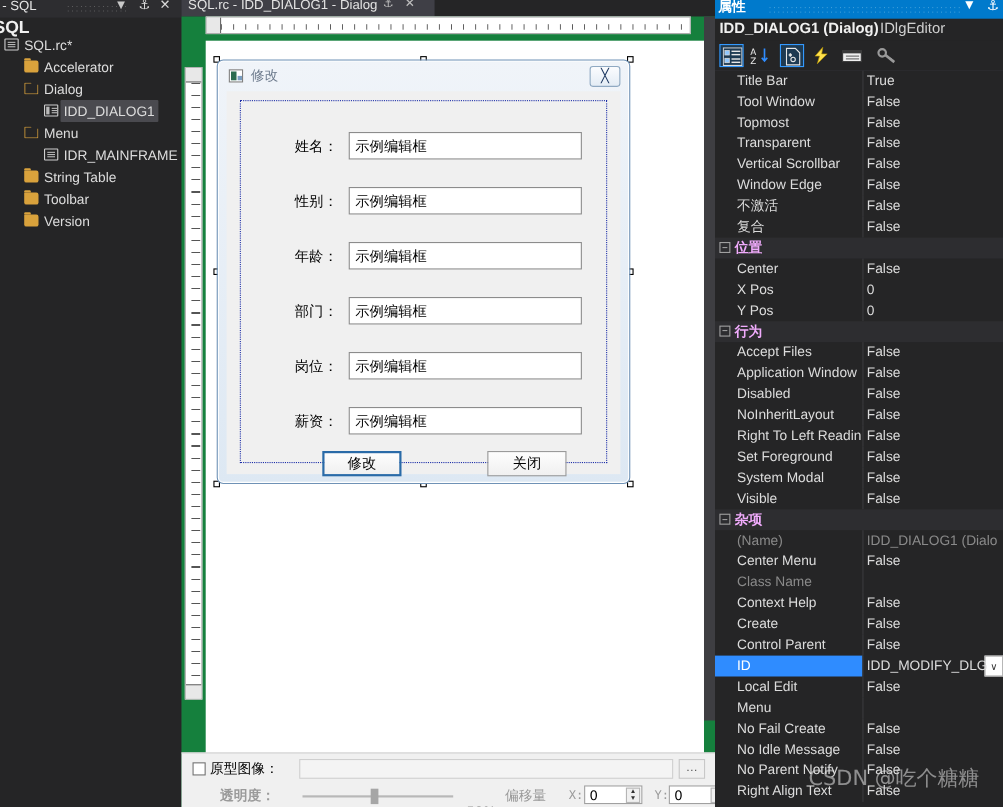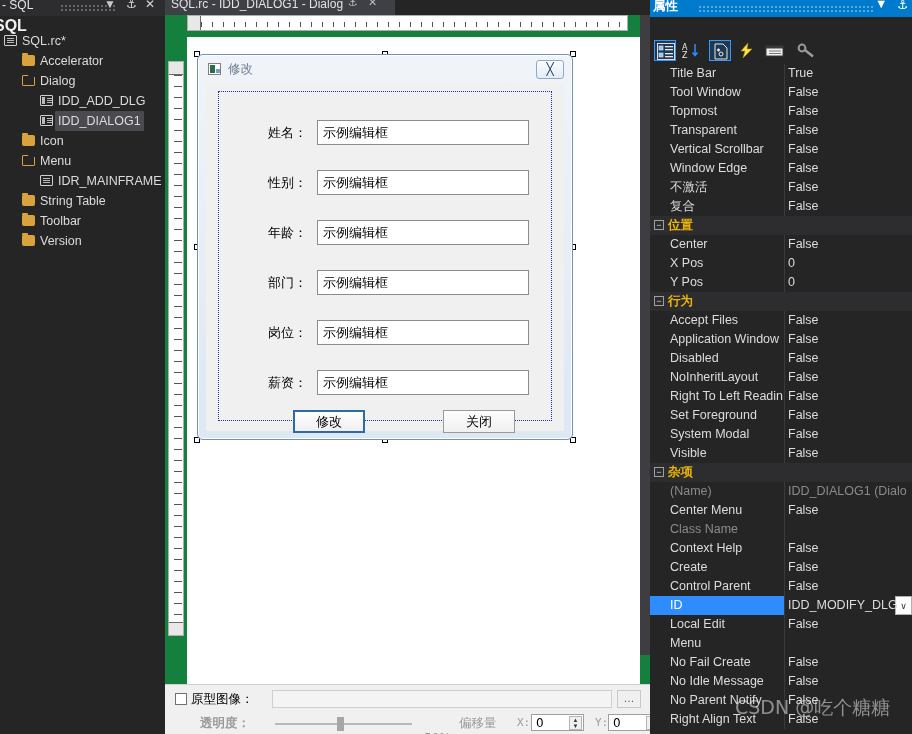--- a/index.html
+++ b/index.html
@@ -206,21 +206,21 @@
   .ptb{position:absolute;top:3px;width:22px;height:21px;cursor:pointer;box-sizing:border-box;}
   .ptb.active{border:1px solid #3399ff;background:#1e3a52;}
   .ptb svg{position:absolute;left:2px;top:2px;}
 
   #prop-list{position:absolute;left:0;top:64px;width:262px;height:670px;overflow:hidden;background:#252526;}
   .prow{position:relative;height:19px;line-height:19px;white-space:nowrap;cursor:pointer;}
   .prow .pn{position:absolute;left:20px;color:#dcdcdc;font-size:12.5px;}
   .prow .pv{position:absolute;left:138px;color:#dcdcdc;font-size:12.5px;text-align:center;}
   .prow .sep{position:absolute;left:134px;top:0;bottom:0;width:1px;background:#3a3a3c;}
   .prow.cat{background:#2d2d30;}
-  .prow.cat .pn{left:18px;font-weight:bold;color:#eab308;}
+  .prow.cat .pn{left:18px;font-weight:bold;color:#f0abfc;}
   .prow.cat .exp{position:absolute;left:4px;top:4px;width:10px;height:10px;border:1px solid #a0a0a0;box-sizing:border-box;color:#d0d0d0;font-size:9px;line-height:8px;text-align:center;}
   .prow.dim .pn,.prow.dim .pv{color:#8a8a8a;}
   .prow.sel .pn{background:#2f8cff;color:#fff;left:0;padding-left:20px;width:114px;}
   .prow.sel{background:transparent;}
   .prow.sel .hl{position:absolute;left:0;top:0;width:134px;height:19px;background:#2f8cff;}
   .prow.sel .pn{z-index:2;background:transparent;padding-left:0;left:20px;width:auto;}
   .prow.sel .pv{z-index:2;}
   .prow .chev{position:absolute;right:0;top:0;width:17px;height:19px;background:#fff;color:#333;font-size:9px;text-align:center;line-height:19px;border:1px solid #b0b0b0;box-sizing:border-box;}
 
   
@@ -250,31 +250,23 @@
           <span class="lbl" style="left: 22px;">SQL.rc*</span>
         </div>
         <div class="tnode">
           <span class="ic folder" style="left: 22px;"></span>
           <span class="lbl" style="left: 40px;">Accelerator</span>
         </div>
         <div class="tnode">
           <span class="ic folder-open" style="left: 22px;"></span>
           <span class="lbl" style="left: 40px;">Dialog</span>
         </div>
-        <div class="tnode">
-          <span class="ic file" style="left: 40px;"></span>
-          <span class="lbl" style="left: 58px;">IDD_ADD_DLG</span>
-        </div>
         <div class="tnode sel">
           <span class="ic file" style="left: 40px;"></span>
           <span class="lbl" style="left: 58px;">IDD_DIALOG1</span>
-        </div>
-        <div class="tnode">
-          <span class="ic folder" style="left: 22px;"></span>
-          <span class="lbl" style="left: 40px;">Icon</span>
         </div>
         <div class="tnode">
           <span class="ic folder-open" style="left: 22px;"></span>
           <span class="lbl" style="left: 40px;">Menu</span>
         </div>
         <div class="tnode">
           <span class="ic doc" style="left: 40px;"></span>
           <span class="lbl" style="left: 58px;">IDR_MAINFRAME</span>
         </div>
         <div class="tnode">
@@ -421,20 +413,24 @@
   </div>
 
   <div id="props">
     <div id="props-titlebar">
       <span class="tt">属性</span>
       <span class="dots"></span>
       <span class="drop">▼</span>
       <span class="pin">⚓</span>
     </div>
 
+    <div id="props-obj">
+      <span class="nm">IDD_DIALOG1 (Dialog)</span>
+      <span class="cls">IDlgEditor</span>
+    </div>
 
     <div id="props-toolbar">
       <div class="ptb active" style="left:4px;">
         <svg width="18" height="17" viewBox="0 0 18 17">
           <rect x="0.5" y="0.5" width="17" height="16" fill="none" stroke="#dcdcdc"></rect>
           <rect x="2" y="3" width="4" height="4" fill="#8ec7ff" stroke="#dcdcdc" stroke-width="0.7"></rect>
           <rect x="2" y="10" width="4" height="4" fill="#8ec7ff" stroke="#dcdcdc" stroke-width="0.7"></rect>
           <rect x="8" y="3" width="8" height="1.3" fill="#e8e8e8"></rect>
           <rect x="8" y="6" width="8" height="1.3" fill="#e8e8e8"></rect>
           <rect x="8" y="10" width="8" height="1.3" fill="#e8e8e8"></rect>

